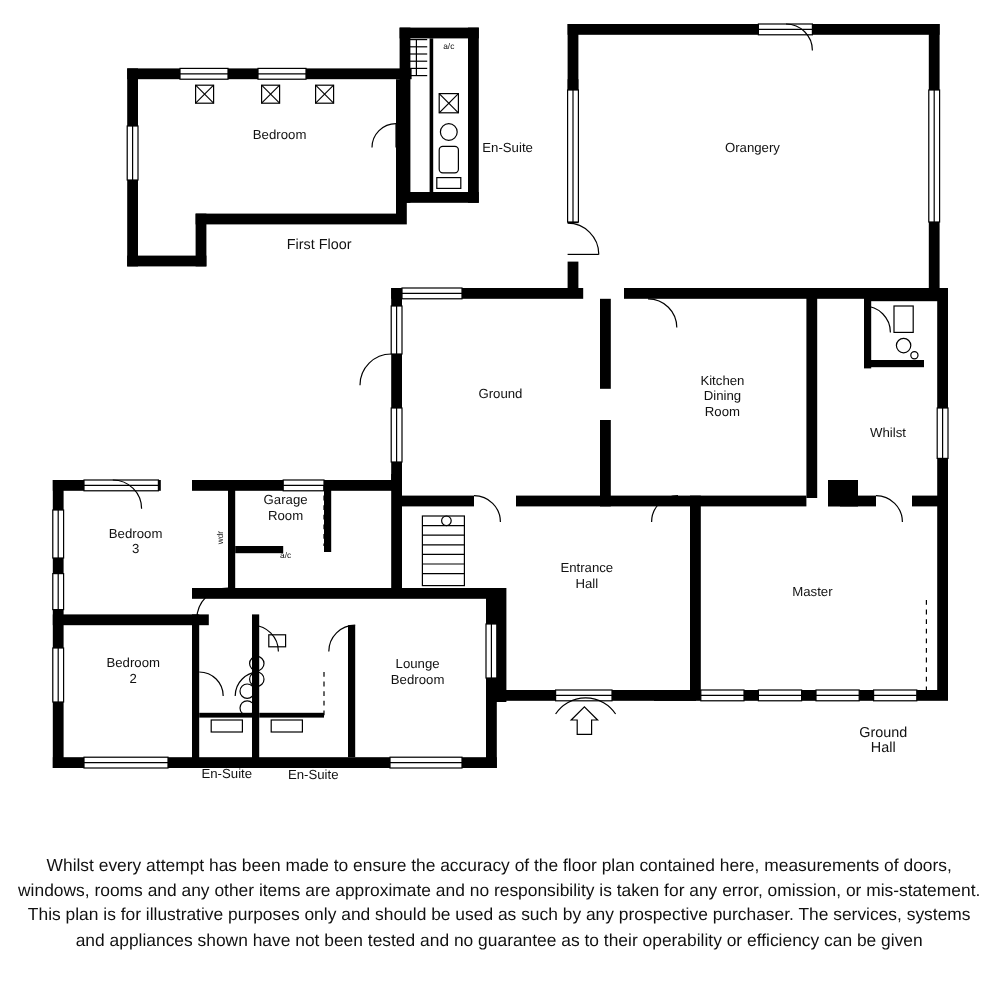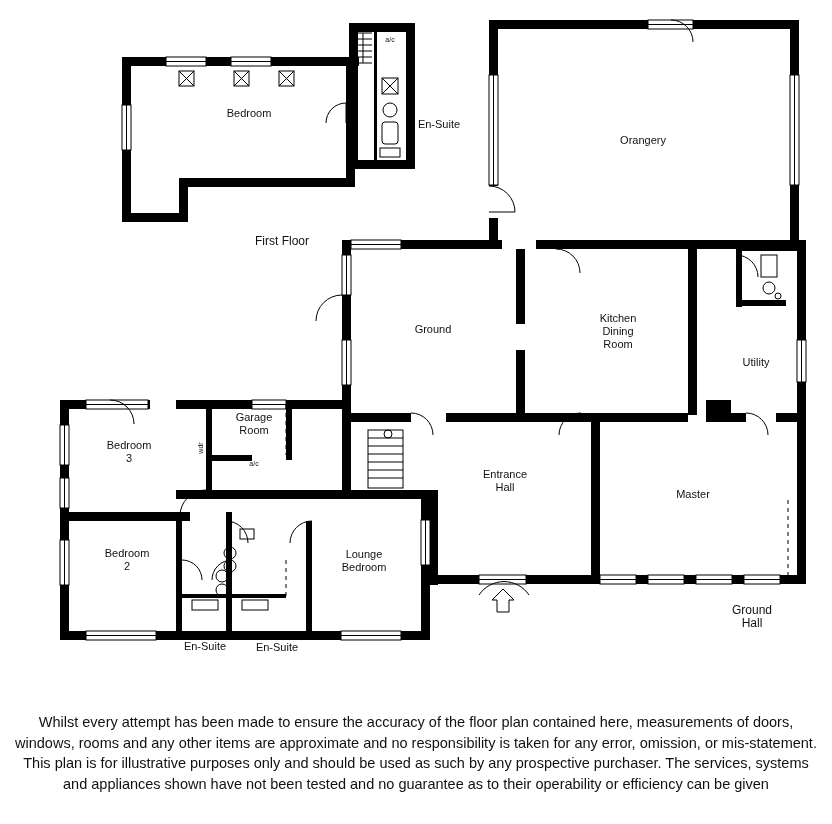--- a/index.html
+++ b/index.html
@@ -10,21 +10,21 @@
   body {
     width: 832px;
     height: 824px;
     font-family: "Liberation Sans", sans-serif;
     color: #000000;
     position: relative;
     overflow: hidden;
   }
   #plan {
     position: absolute;
-    left: 16px; top: 0;
+    left: 0; top: 0;
     width: 660px;
     height: 690px;
   }
   .label {
     position: absolute;
     font-size: 11px;
     line-height: 13px;
     text-align: center;
     color: #111;
     white-space: pre-line;
@@ -279,43 +279,43 @@
         <line x1="270" y1="405" x2="270" y2="455"></line>
         <line x1="772" y1="500" x2="772" y2="575"></line>
         <line x1="270" y1="560" x2="270" y2="600"></line>
       </g>
     </g>
   </svg>
 
   
   <div class="label" style="left:233px; top:113px;">Bedroom</div>
   <div class="label" style="left:423px; top:124px;">En-Suite</div>
-  <div class="label" style="left:627px; top:124px;margin-top:16px;">Orangery</div>
+  <div class="label" style="left:627px; top:124px;">Orangery</div>
   <div class="label" style="left:417px; top:329px;">Ground</div>
   <div class="label" style="left:602px; top:331px;">Kitchen
 Dining
 Room</div>
-  <div class="label" style="left:740px; top:362px;">Utility</div>
+  <div class="label" style="left:740px; top:362px;">Whilst</div>
   <div class="label" style="left:238px; top:424px;">Garage
 Room</div>
   <div class="label" style="left:113px; top:452px;">Bedroom
 3</div>
   <div class="label" style="left:489px; top:481px;">Entrance
 Hall</div>
   <div class="label" style="left:677px; top:494px;">Master</div>
   <div class="label" style="left:111px; top:560px;">Bedroom
 2</div>
   <div class="label" style="left:348px; top:561px;">Lounge
 Bedroom</div>
   <div class="label" style="left:189px; top:646px;">En-Suite</div>
   <div class="label" style="left:261px; top:647px;">En-Suite</div>
 
   
   <div class="label tiny" style="left:374px; top:40px;">a/c</div>
   <div class="label tiny" style="left:238px; top:464px;">a/c</div>
   <div class="label tiny" style="left:185px; top:448px; transform:translate(-50%,-50%) rotate(-90deg);">wdr</div>
 
   
-  <div class="label floor" style="left:266px; top:204px;margin-top:37px;">First Floor</div>
+  <div class="label floor" style="left:266px; top:204px;">First Floor</div>
   <div class="label floor" style="left:736px; top:617px;">Ground Hall</div>
 </div>
 
 <div id="disclaimer">Whilst every attempt has been made to ensure the accuracy of the floor plan contained here, measurements of doors, windows, rooms and any other items are approximate and no responsibility is taken for any error, omission, or mis-statement. This plan is for illustrative purposes only and should be used as such by any prospective purchaser. The services, systems and appliances shown have not been tested and no guarantee as to their operability or efficiency can be given</div>
 
 </body></html>

